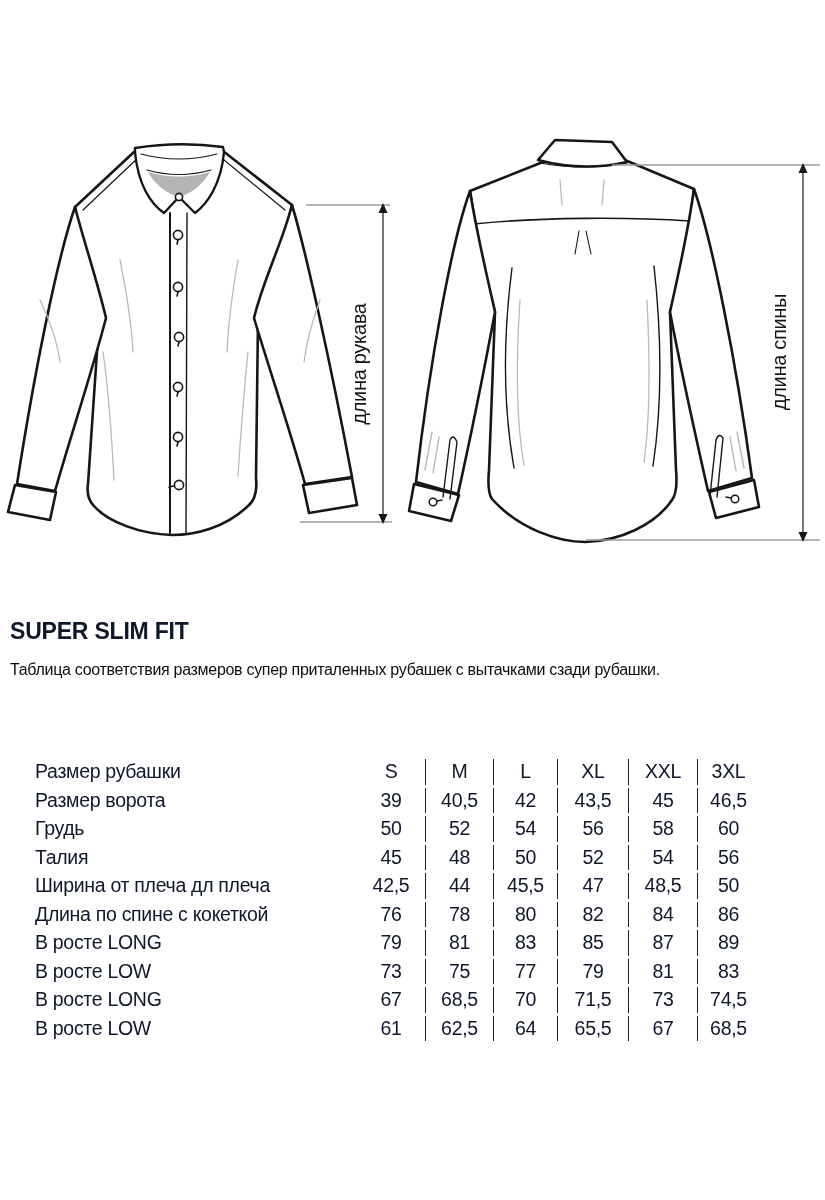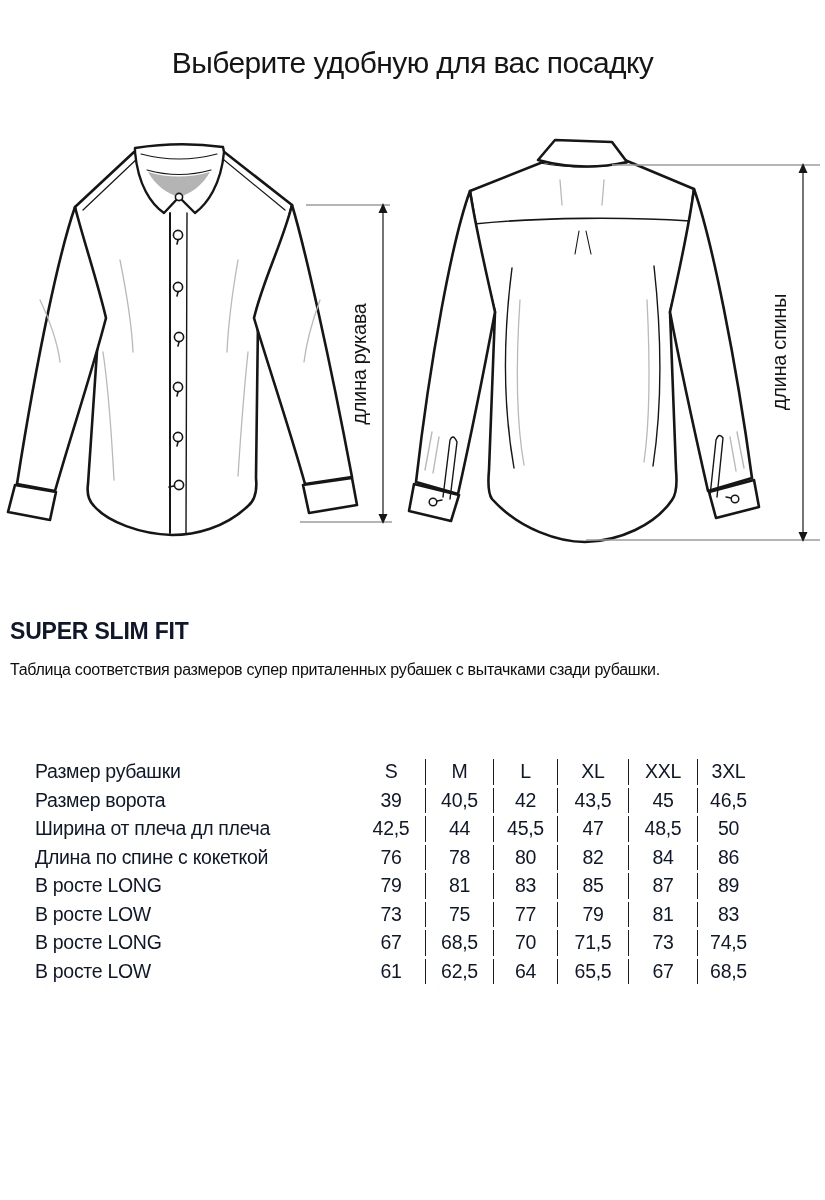--- a/index.html
+++ b/index.html
@@ -29,21 +29,20 @@
   table.size-table td { height:25.5px; padding:0; white-space:nowrap; }
   td.lbl { text-align:left; }
   td.num { text-align:center; }
   td.sep { border-left:1.5px solid #1c1c1c; }
 </style>
 </head>
 <body>
 
 <div class="page">
 
-  <h1 class="title">Выберите удобную для вас посадку</h1>
 
   <svg class="diagram-svg" width="825" height="600" viewBox="0 0 825 600">
 
     <g stroke="#161616" stroke-linejoin="round" stroke-linecap="round" fill="none">
 
       <path fill="#ffffff" stroke-width="2.6" d="M75,207 L134,152 Q178,145 223,151 L292,205
            C281,252 266,300 258,320 L256,478 Q258,498 248,506
            C225,528 195,535 172,535 C140,534 108,522 94,506
            Q86,498 88,484 L99,322 C93,298 80,250 75,207 Z"></path>
 
@@ -178,20 +177,38 @@
         <tr>
           <td class="lbl">Размер ворота</td>
           <td class="num">39</td>
           <td class="num sep">40,5</td>
           <td class="num sep">42</td>
           <td class="num sep">43,5</td>
           <td class="num sep">45</td>
           <td class="num sep">46,5</td>
         </tr>
         <tr>
+          <td class="lbl">Грудь</td>
+          <td class="num">50</td>
+          <td class="num sep">52</td>
+          <td class="num sep">54</td>
+          <td class="num sep">56</td>
+          <td class="num sep">58</td>
+          <td class="num sep">60</td>
+        </tr>
+        <tr>
+          <td class="lbl">Талия</td>
+          <td class="num">45</td>
+          <td class="num sep">48</td>
+          <td class="num sep">50</td>
+          <td class="num sep">52</td>
+          <td class="num sep">54</td>
+          <td class="num sep">56</td>
+        </tr>
+        <tr>
           <td class="lbl">Ширина от плеча дл плеча</td>
           <td class="num">42,5</td>
           <td class="num sep">44</td>
           <td class="num sep">45,5</td>
           <td class="num sep">47</td>
           <td class="num sep">48,5</td>
           <td class="num sep">50</td>
         </tr>
         <tr>
           <td class="lbl">Длина по спине с кокеткой</td>

